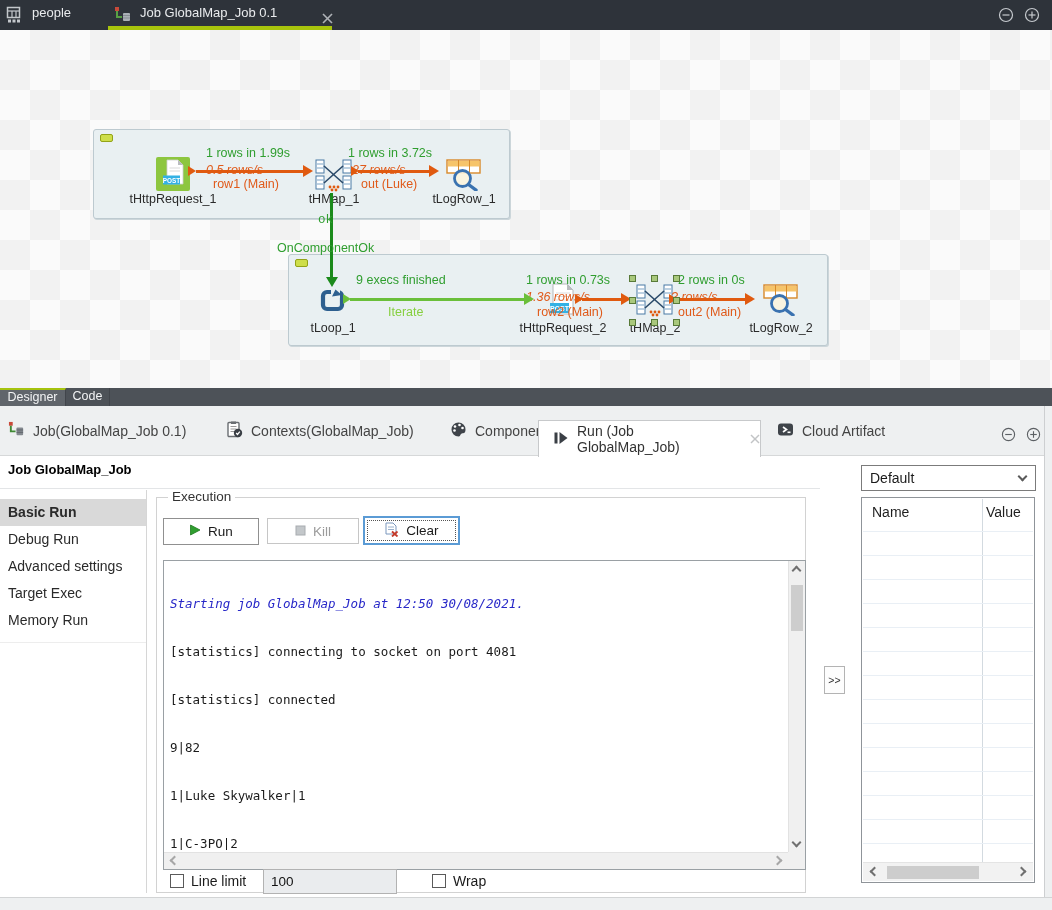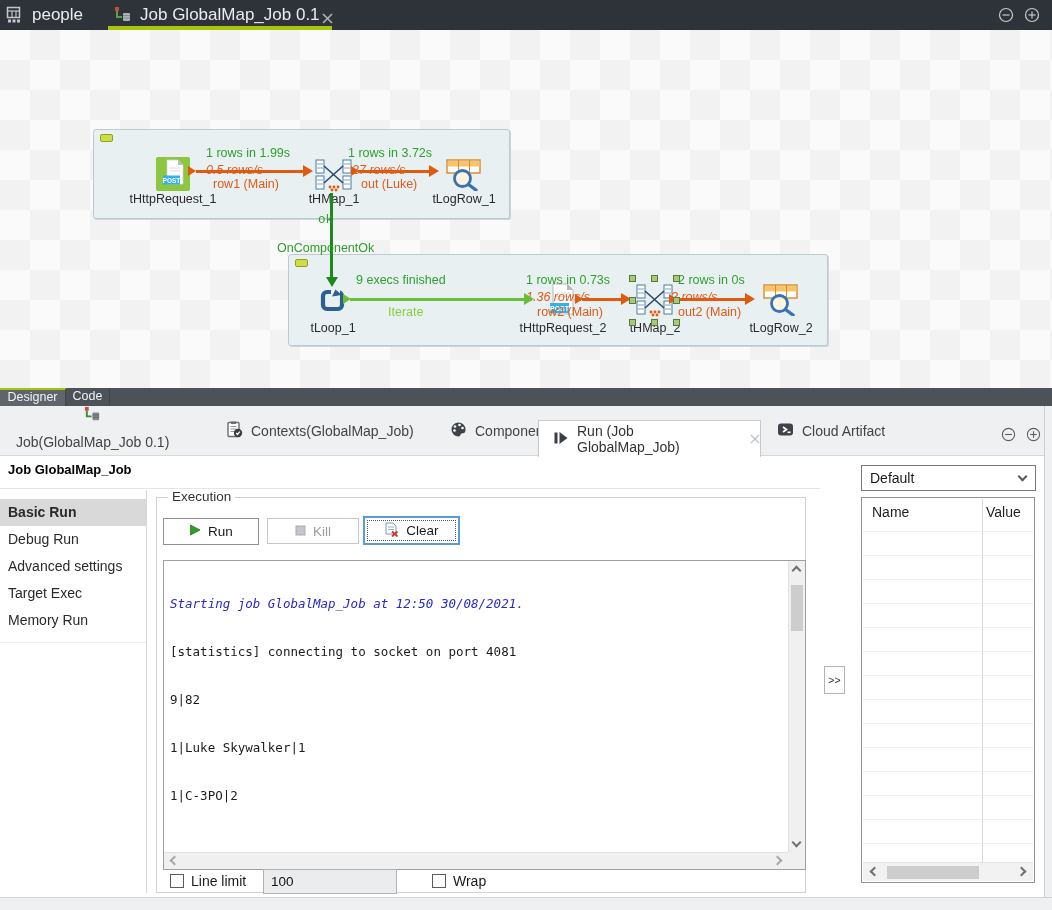--- a/index.html
+++ b/index.html
@@ -3,21 +3,21 @@
 <meta charset="utf-8">
 <style>
   * { margin:0; padding:0; box-sizing:border-box; }
   body { font-family:"Liberation Sans", sans-serif; background:#fff; }
   #app { position:relative; width:1052px; height:910px; overflow:hidden; background:#fff;
          font-family:"Liberation Sans", sans-serif; }
   .abs { position:absolute; }
 
   
   .topbar { position:absolute; left:0; top:0; width:1052px; height:30px; background:#2e333a; }
-  .toptab-label { position:absolute; top:5px; font-size:17px; color:#e9ebed; white-space:nowrap; }
+  .toptab-label { position:absolute; top:5px; font-size:13px; color:#e9ebed; white-space:nowrap; }
   .tab-underline { position:absolute; left:108px; top:26px; width:224px; height:4px; background:#a8c40c; }
 
   
   .canvas { position:absolute; left:0; top:30px; width:1052px; height:358px;
     background-color:#fafafa;
     background-image:
       linear-gradient(45deg,#f2f2f2 25%,transparent 25%,transparent 75%,#f2f2f2 75%),
       linear-gradient(45deg,#f2f2f2 25%,transparent 25%,transparent 75%,#f2f2f2 75%);
     background-size:60px 60px; background-position:0 0,30px 30px; }
   .subjob { position:absolute; background:#e9f0f2; border:1px solid #bdcad0; border-radius:3px;
@@ -332,21 +332,21 @@
     <div class="stat-rate" style="left:671px;top:260px;">? rows/s</div>
     <div class="stat-name" style="left:678px;top:275px;">out2 (Main)</div>
   </div>
 
   <div class="designerbar">
     <div class="dtab active" style="left:0;width:66px;">Designer</div>
     <div class="dtab" style="left:66px;width:44px;">Code</div>
   </div>
 
   <div class="viewbar"></div>
-  <div class="vtab" style="left:16px;flex-direction:column;">
+  <div class="vtab" style="left:8px;">
     <span><svg width="17" height="17" viewBox="0 0 18 18">
           <rect x="1" y="1" width="4" height="4" fill="#c94a3a"></rect>
           <path d="M3,5 V11 H8" fill="none" stroke="#3f8a34" stroke-width="2"></path>
           <rect x="9" y="7" width="7" height="8" rx="1" fill="#84898f"></rect>
           <line x1="9" y1="9.5" x2="16" y2="9.5" stroke="#5f646a" stroke-width="1"></line>
           <line x1="9" y1="12" x2="16" y2="12" stroke="#5f646a" stroke-width="1"></line>
         </svg></span>
     <span>Job(GlobalMap_Job 0.1)</span>
   </div>
   <div class="vtab" style="left:226px;">
@@ -438,20 +438,21 @@
             <line x1="8" y1="9.5" x2="13.5" y2="14.5" stroke="#c43a2a" stroke-width="1.8"></line>
             <line x1="13.5" y1="9.5" x2="8" y2="14.5" stroke="#c43a2a" stroke-width="1.8"></line>
           </svg></span>
       <span>Clear</span>
     </button>
 
     <div class="console">
       <div class="console-text">
         <div class="cline-info">Starting job GlobalMap_Job at 12:50 30/08/2021.</div>
         <div>[statistics] connecting to socket on port 4081</div>
+        <div>[statistics] connected</div>
         <div>9|82</div>
         <div>1|Luke Skywalker|1</div>
         <div>1|C-3PO|2</div>
         
         
         
         
         
         
         

